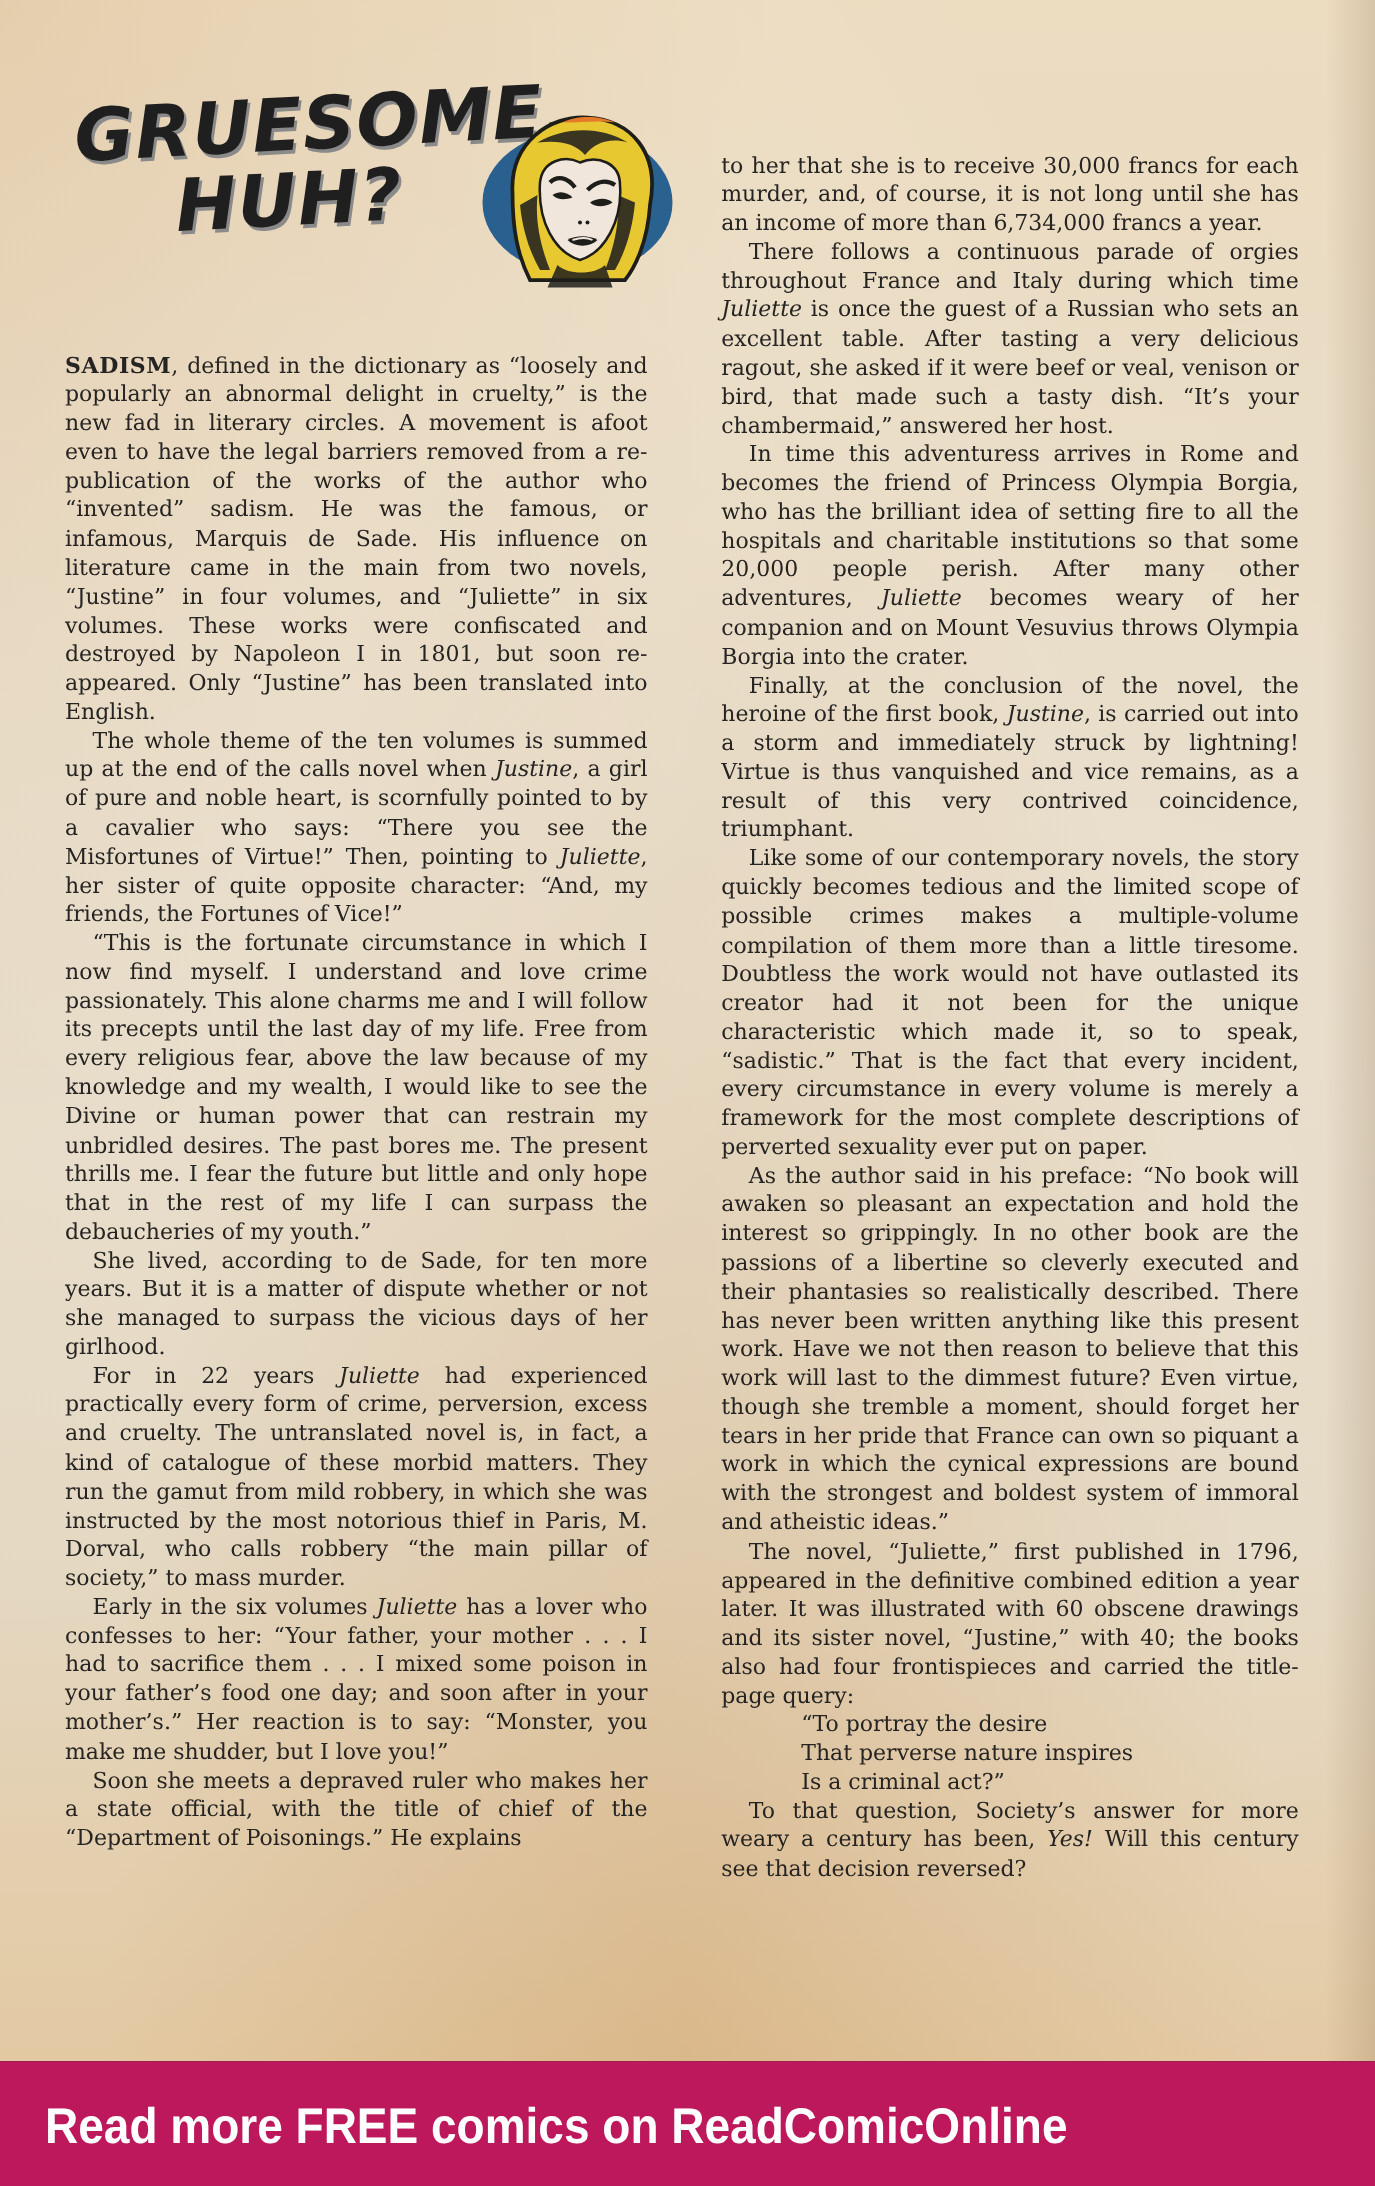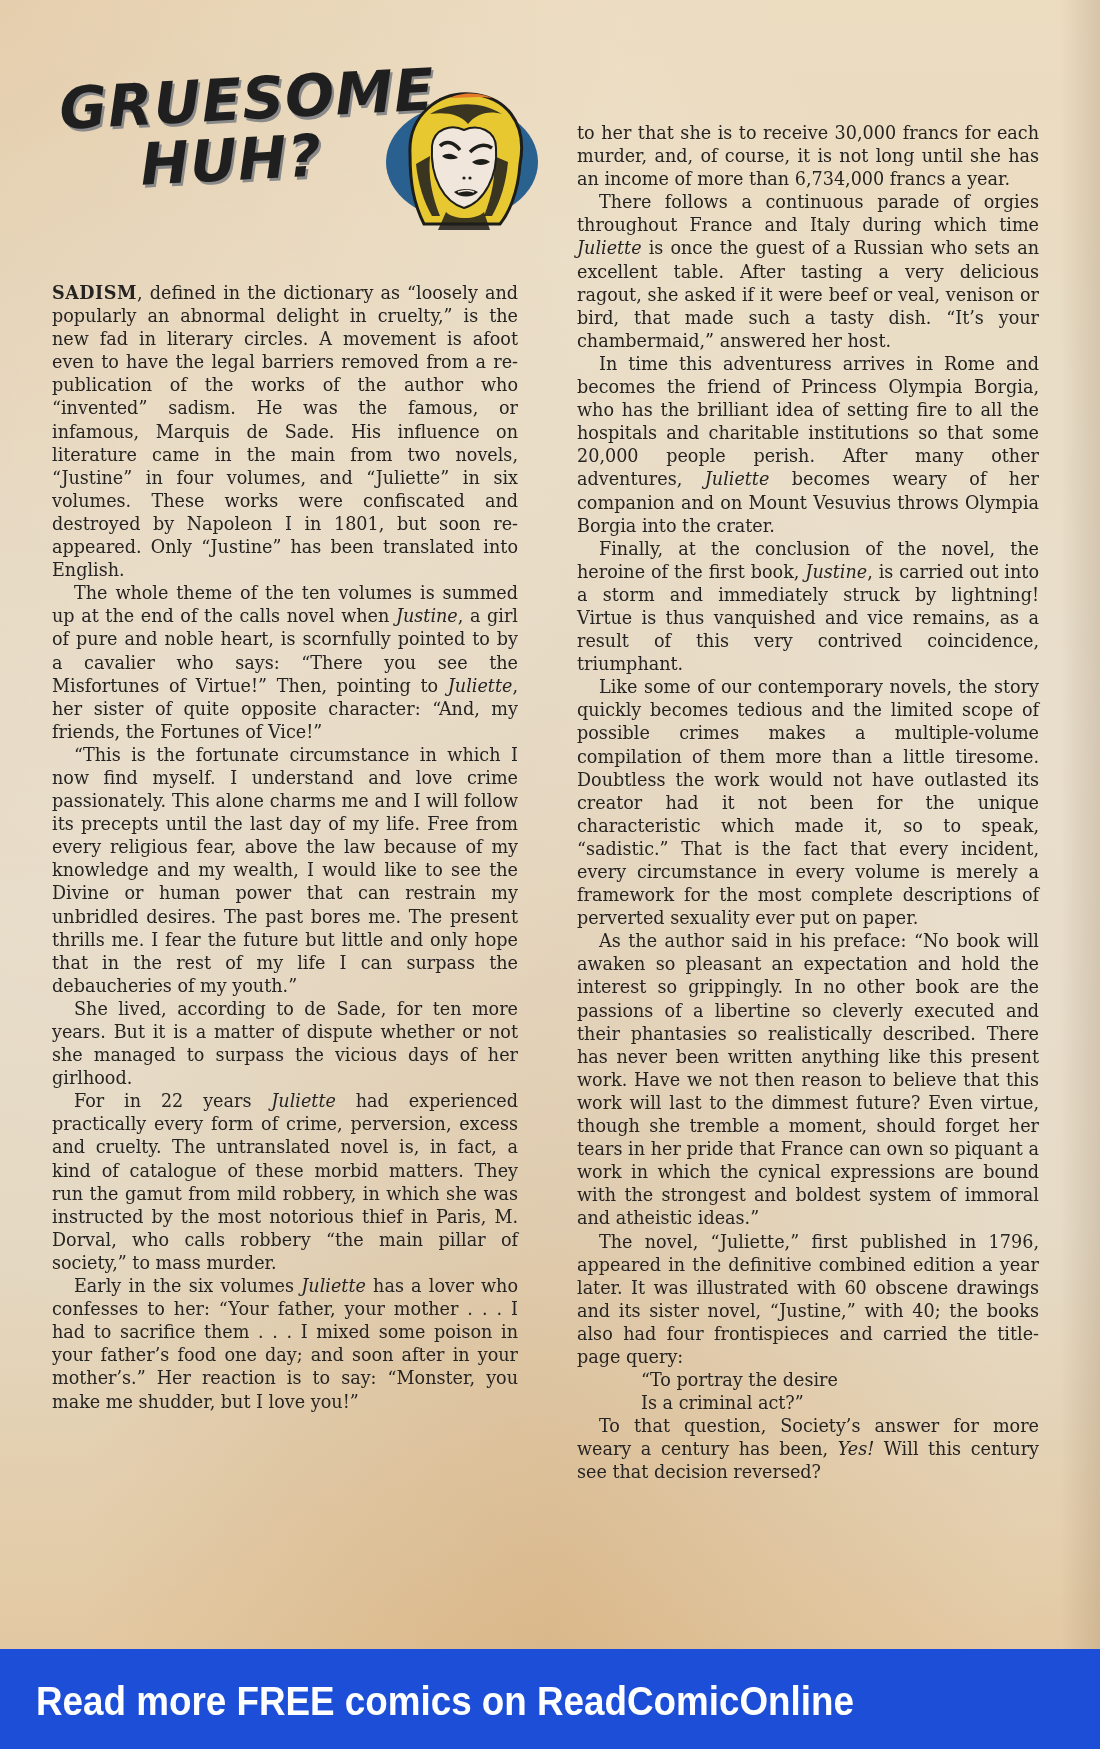--- a/index.html
+++ b/index.html
@@ -66,21 +66,21 @@
     .col p.noindent { text-indent: 0; }
     .col .lead { font-weight: bold; letter-spacing: 0.5px; }
     .col em { font-style: italic; }
     .verse { margin: 0 0 0 64px; text-align: left; }
     .verse span { display: block; }
 
     .banner {
       position: absolute;
       left: 0; top: 1649px;
       width: 1100px; height: 100px;
-      background: #1d4ed8;
+      background: #be185d;
       display: flex;
       align-items: center;
     }
     .banner-text {
       margin-left: 36px;
       margin-top: 4px;
       font-family: "Liberation Sans", sans-serif;
       font-weight: bold;
       font-size: 40px;
       color: #ffffff;
@@ -129,32 +129,34 @@
     <path d="M66 128 C74 136 96 136 104 128 L110 146 L58 146 Z" fill="#1d1d1a" opacity="0.85"></path>
   </svg>
 
   <div class="col col-left">
     <p class="noindent"><span class="lead">SADISM</span><span>, defined in the dictionary as “loosely and popularly an abnormal delight in cruelty,” is the new fad in literary circles. A movement is afoot even to have the legal barriers removed from a re-publication of the works of the author who “invented” sadism. He was the famous, or infamous, Marquis de Sade. His influence on literature came in the main from two novels, “Justine” in four volumes, and “Juliette” in six volumes. These works were confiscated and destroyed by Napoleon I in 1801, but soon re-appeared. Only “Justine” has been translated into English.</span></p>
     <p><span>The whole theme of the ten volumes is summed up at the end of the calls novel when </span><em>Justine</em><span>, a girl of pure and noble heart, is scornfully pointed to by a cavalier who says: “There you see the Misfortunes of Virtue!” Then, pointing to </span><em>Juliette</em><span>, her sister of quite opposite character: “And, my friends, the Fortunes of Vice!”</span></p>
     <p>“This is the fortunate circumstance in which I now find myself. I understand and love crime passionately. This alone charms me and I will follow its precepts until the last day of my life. Free from every religious fear, above the law because of my knowledge and my wealth, I would like to see the Divine or human power that can restrain my unbridled desires. The past bores me. The present thrills me. I fear the future but little and only hope that in the rest of my life I can surpass the debaucheries of my youth.”</p>
     <p>She lived, according to de Sade, for ten more years. But it is a matter of dispute whether or not she managed to surpass the vicious days of her girlhood.</p>
     <p><span>For in 22 years </span><em>Juliette</em><span> had experienced practically every form of crime, perversion, excess and cruelty. The untranslated novel is, in fact, a kind of catalogue of these morbid matters. They run the gamut from mild robbery, in which she was instructed by the most notorious thief in Paris, M. Dorval, who calls robbery “the main pillar of society,” to mass murder.</span></p>
     <p><span>Early in the six volumes </span><em>Juliette</em><span> has a lover who confesses to her: “Your father, your mother . . . I had to sacrifice them . . . I mixed some poison in your father’s food one day; and soon after in your mother’s.” Her reaction is to say: “Monster, you make me shudder, but I love you!”</span></p>
+    <p>Soon she meets a depraved ruler who makes her a state official, with the title of chief of the “Department of Poisonings.” He explains</p>
   </div>
 
   <div class="col col-right">
     <p class="noindent">to her that she is to receive 30,000 francs for each murder, and, of course, it is not long until she has an income of more than 6,734,000 francs a year.</p>
     <p><span>There follows a continuous parade of orgies throughout France and Italy during which time </span><em>Juliette</em><span> is once the guest of a Russian who sets an excellent table. After tasting a very delicious ragout, she asked if it were beef or veal, venison or bird, that made such a tasty dish. “It’s your chambermaid,” answered her host.</span></p>
     <p><span>In time this adventuress arrives in Rome and becomes the friend of Princess Olympia Borgia, who has the brilliant idea of setting fire to all the hospitals and charitable institutions so that some 20,000 people perish. After many other adventures, </span><em>Juliette</em><span> becomes weary of her companion and on Mount Vesuvius throws Olympia Borgia into the crater.</span></p>
     <p><span>Finally, at the conclusion of the novel, the heroine of the first book, </span><em>Justine</em><span>, is carried out into a storm and immediately struck by lightning! Virtue is thus vanquished and vice remains, as a result of this very contrived coincidence, triumphant.</span></p>
     <p>Like some of our contemporary novels, the story quickly becomes tedious and the limited scope of possible crimes makes a multiple-volume compilation of them more than a little tiresome. Doubtless the work would not have outlasted its creator had it not been for the unique characteristic which made it, so to speak, “sadistic.” That is the fact that every incident, every circumstance in every volume is merely a framework for the most complete descriptions of perverted sexuality ever put on paper.</p>
     <p>As the author said in his preface: “No book will awaken so pleasant an expectation and hold the interest so grippingly. In no other book are the passions of a libertine so cleverly executed and their phantasies so realistically described. There has never been written anything like this present work. Have we not then reason to believe that this work will last to the dimmest future? Even virtue, though she tremble a moment, should forget her tears in her pride that France can own so piquant a work in which the cynical expressions are bound with the strongest and boldest system of immoral and atheistic ideas.”</p>
     <p>The novel, “Juliette,” first published in 1796, appeared in the definitive combined edition a year later. It was illustrated with 60 obscene drawings and its sister novel, “Justine,” with 40; the books also had four frontispieces and carried the title-page query:</p>
     <div class="verse">
       <span>“To portray the desire</span>
+      <span>That perverse nature inspires</span>
       <span>Is a criminal act?”</span>
     </div>
     <p><span>To that question, Society’s answer for more weary a century has been, </span><em>Yes!</em><span> Will this century see that decision reversed?</span></p>
   </div>
 </div>
 
 <div class="banner">
   <span class="banner-text">Read more FREE comics on ReadComicOnline</span>
 </div>
 

